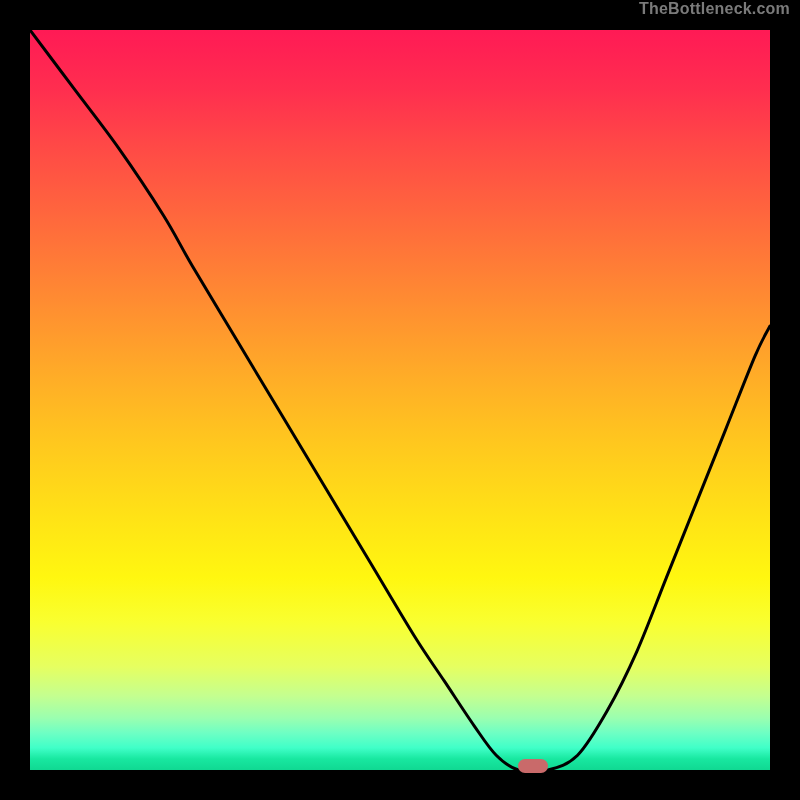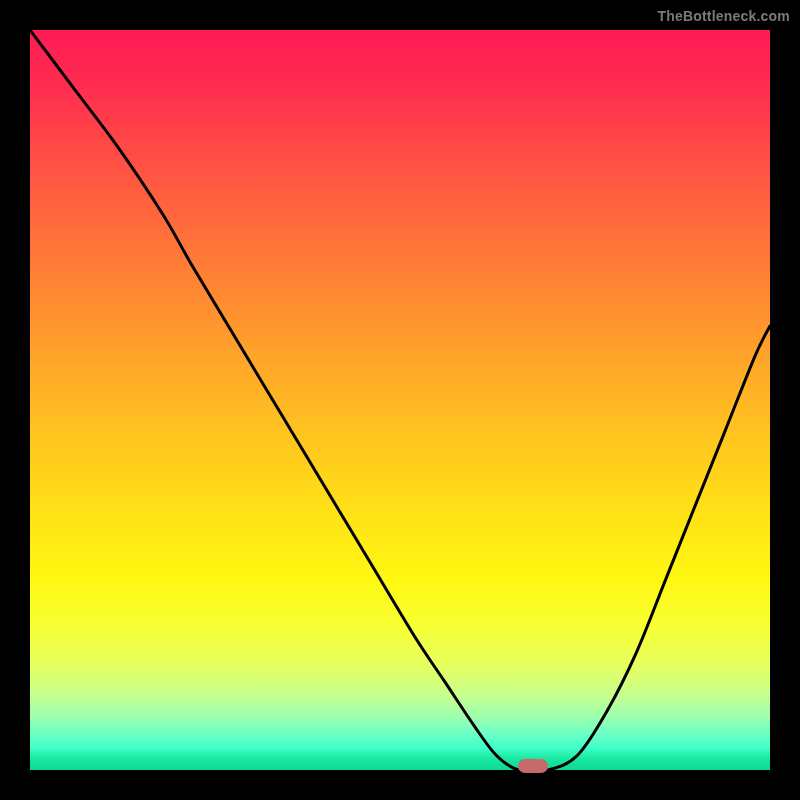--- a/index.html
+++ b/index.html
@@ -12,24 +12,24 @@
     font-family: Arial, Helvetica, sans-serif;
   }
   .frame {
     position: relative;
     width: 800px;
     height: 800px;
     background: #000;
   }
   .attribution {
     position: absolute;
-    top: 8px;
+    top: 0;
     right: 10px;
     color: #7a7a7a;
-    font-size: 14px;
+    font-size: 16px;
     font-weight: 600;
     letter-spacing: 0.2px;
   }
   .plot-outer {
     position: absolute;
     left: 30px;
     top: 30px;
     width: 740px;
     height: 740px;
     background: #000;

